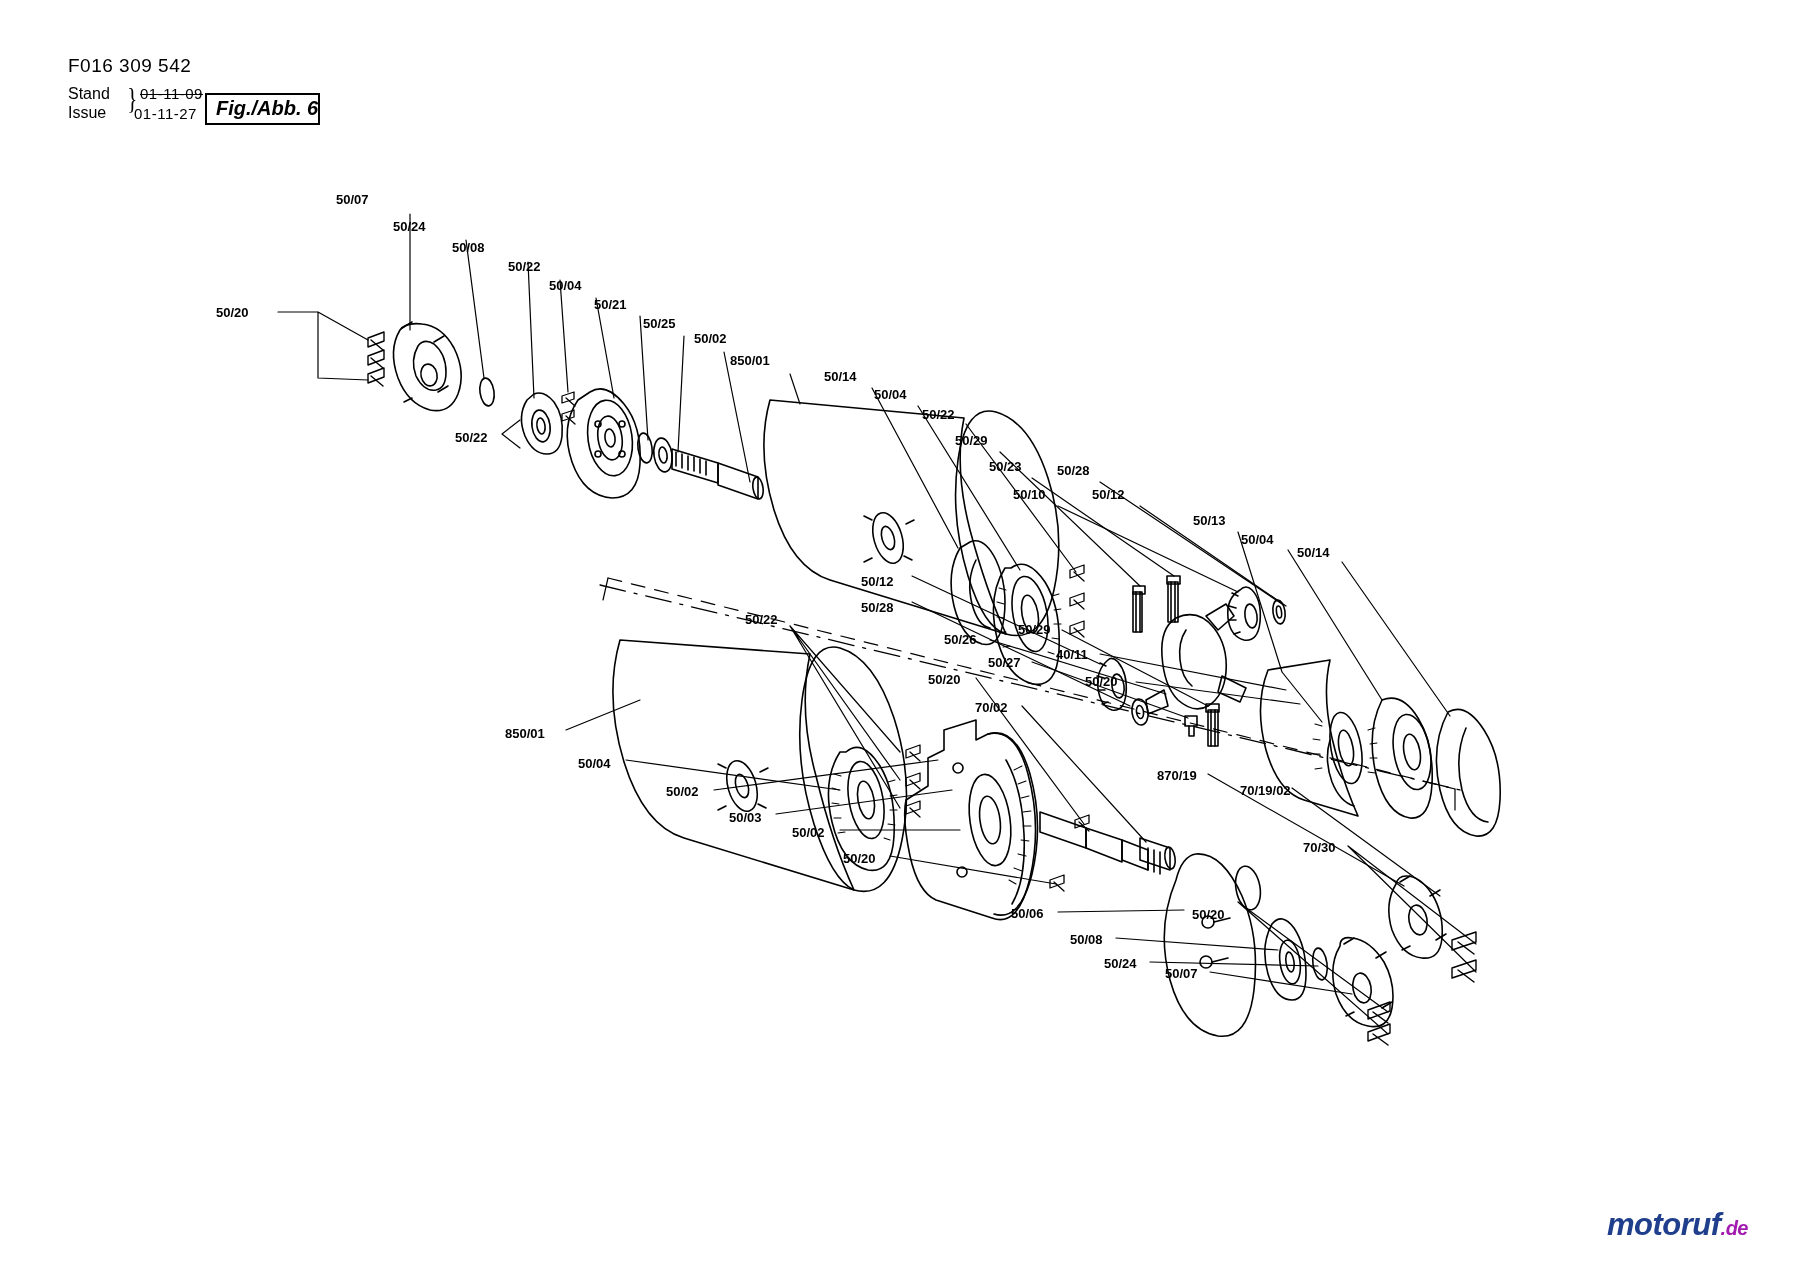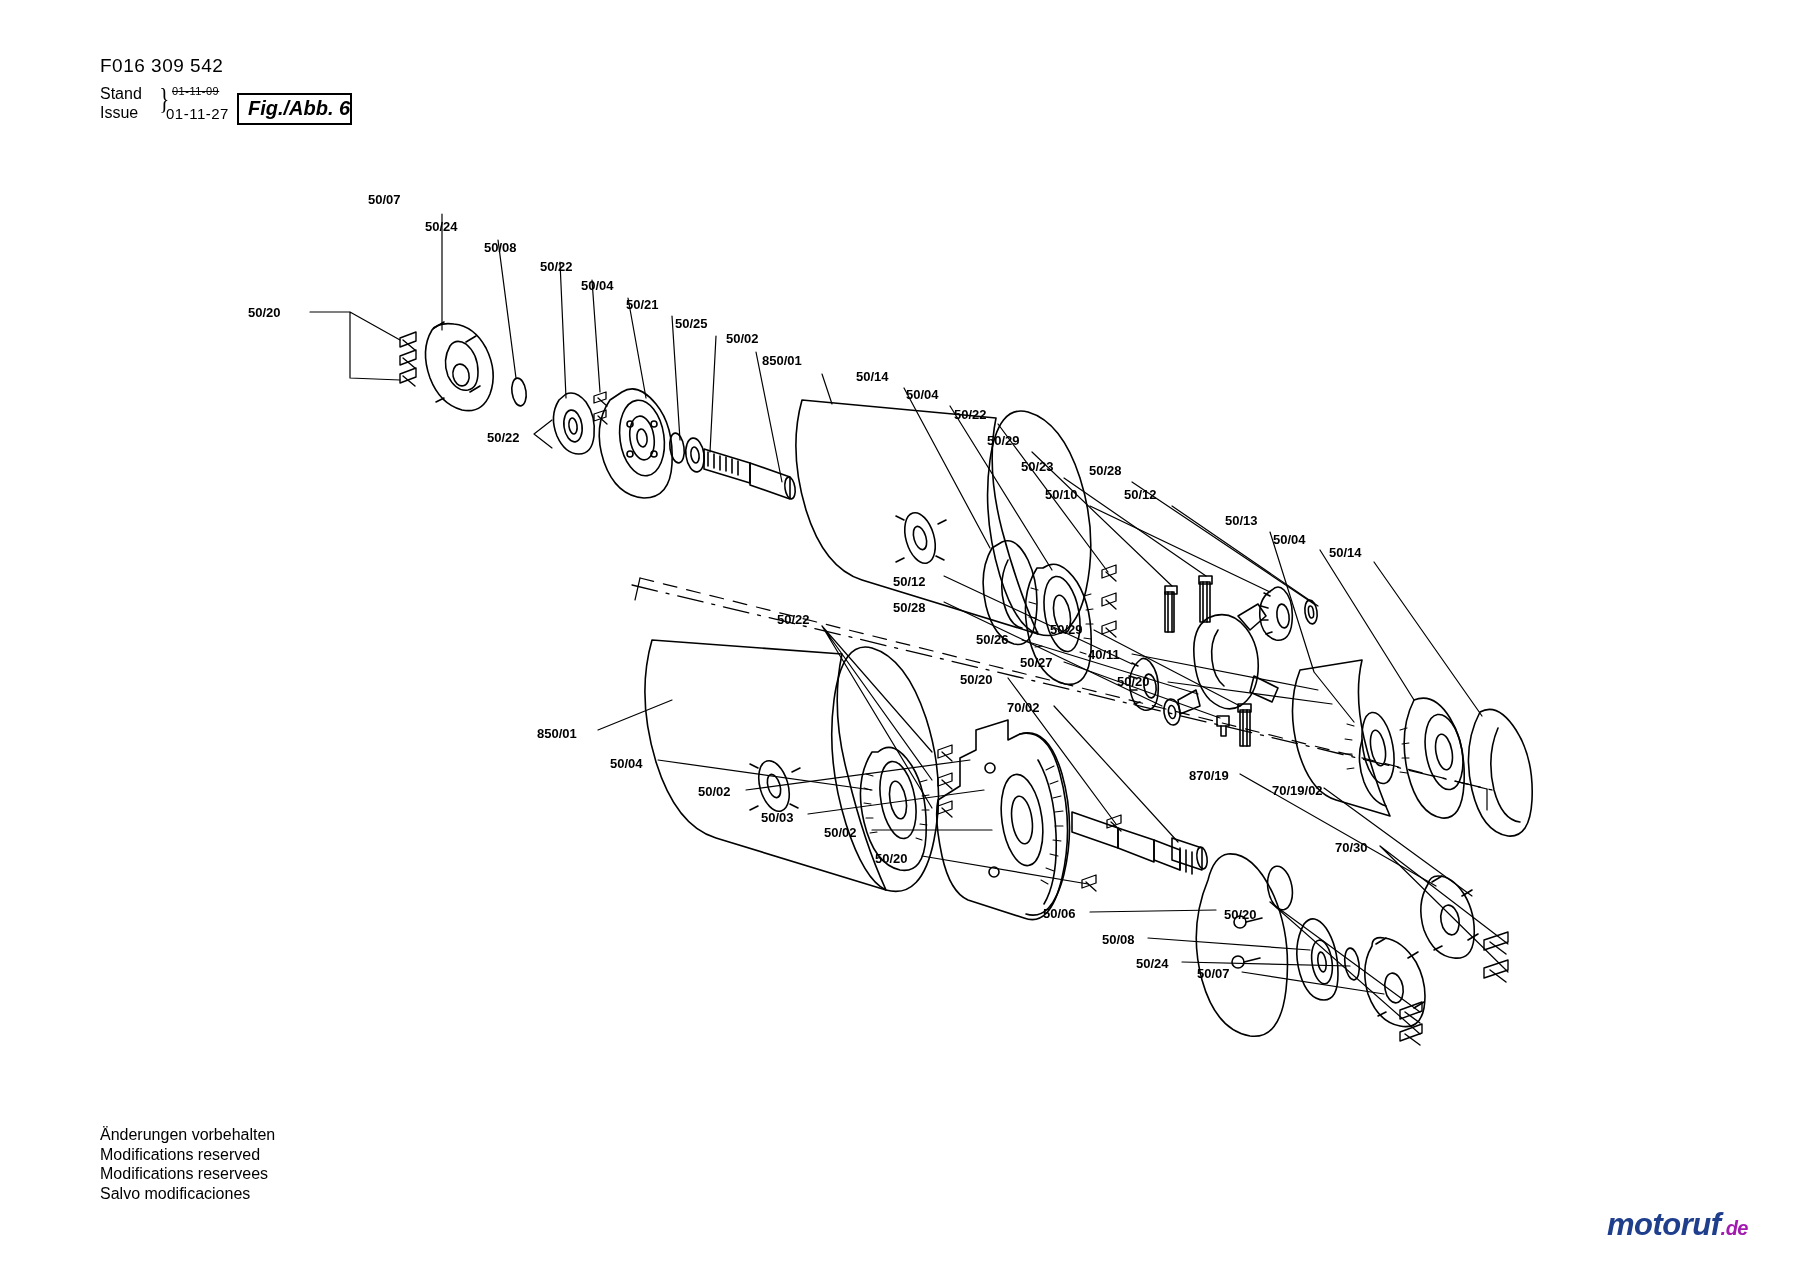--- a/index.html
+++ b/index.html
@@ -1,39 +1,39 @@
 <!DOCTYPE html>
 <html><head>
 <meta charset="utf-8">
 <style>
   html,body{margin:0;padding:0;}
   body{
     width:1800px;height:1271px;background:#ffffff;
     font-family:"Liberation Sans", sans-serif;
     color:#000;position:relative;overflow:hidden;
   }
-  .page{position:absolute;inset:0;margin-left:32px;}
+  .page{position:absolute;inset:0;}
 
   
   .hdr-partno{
     position:absolute;left:68px;top:55px;
     font-size:19px;letter-spacing:.5px;font-weight:400;
   }
   .hdr-stand{
     position:absolute;left:68px;top:84px;
     font-size:16px;line-height:19px;
   }
   .hdr-stand .l1,.hdr-stand .l2{display:block;}
   .brace{
     position:absolute;left:125px;top:83px;
     font-size:30px;line-height:30px;font-family:"Liberation Serif",serif;
     transform:scaleX(.7);
   }
   .date-old{
-    position:absolute;left:140px;top:85px;font-size:11px;
+    position:absolute;left:140px;top:85px;font-size:15px;
     text-decoration:line-through;letter-spacing:.5px;
   }
   .date-new{
     position:absolute;left:134px;top:105px;font-size:15px;letter-spacing:.5px;
   }
   .figbox{
     position:absolute;left:205px;top:93px;
     border:2px solid #000;padding:2px 0 3px 9px;
     font-weight:bold;font-style:italic;font-size:20px;
     font-family:"Liberation Sans",sans-serif;
@@ -389,24 +389,18 @@
   <div class="lbl" style="left:975px;top:700px">70/02</div>
   <div class="lbl" style="left:1157px;top:768px">870/19</div>
   <div class="lbl" style="left:1240px;top:783px">70/19/02</div>
   <div class="lbl" style="left:1303px;top:840px">70/30</div>
   <div class="lbl" style="left:1192px;top:907px">50/20</div>
   <div class="lbl" style="left:1011px;top:906px">50/06</div>
   <div class="lbl" style="left:1070px;top:932px">50/08</div>
   <div class="lbl" style="left:1104px;top:956px">50/24</div>
   <div class="lbl" style="left:1165px;top:966px">50/07</div>
 
-  <div class="footer">
-    <div>Änderungen vorbehalten</div>
-    <div>Modifications reserved</div>
-    <div>Modifications reservees</div>
-    <div>Salvo modificaciones</div>
-  </div>
 
   <div class="wm">
     <span>motoruf</span><span class="de">.de</span>
   </div>
 
 </div>
 
 </body></html>

